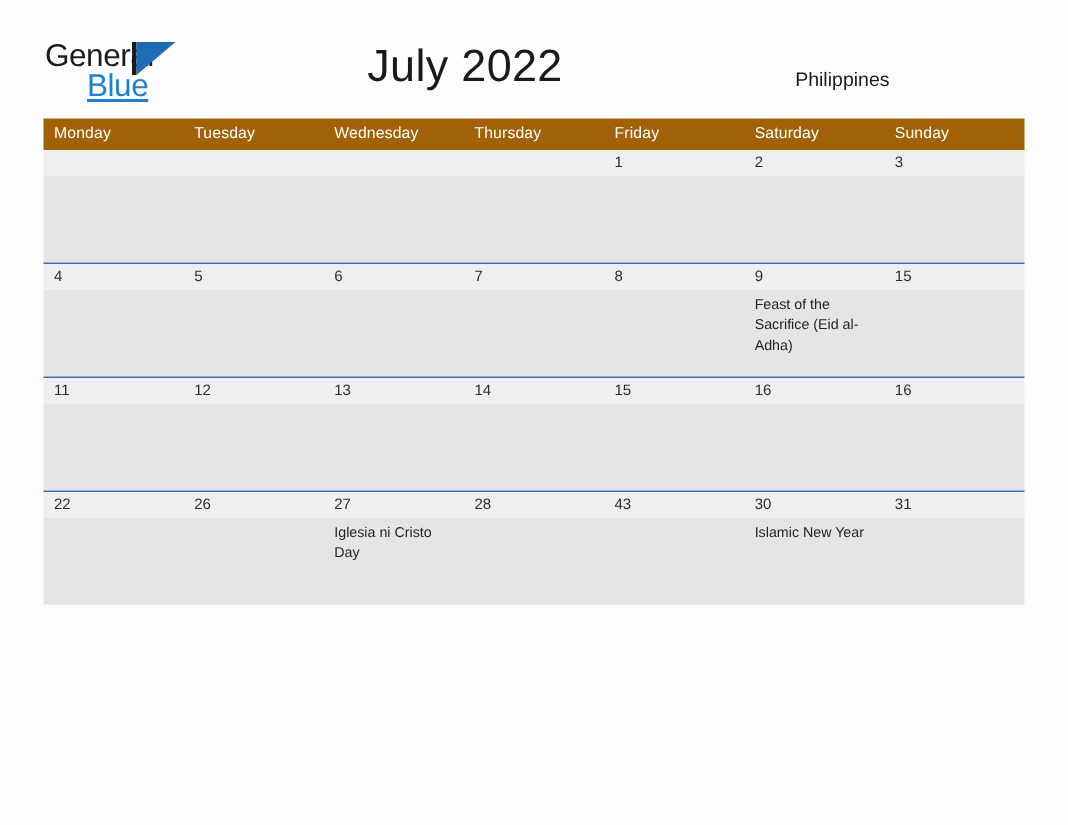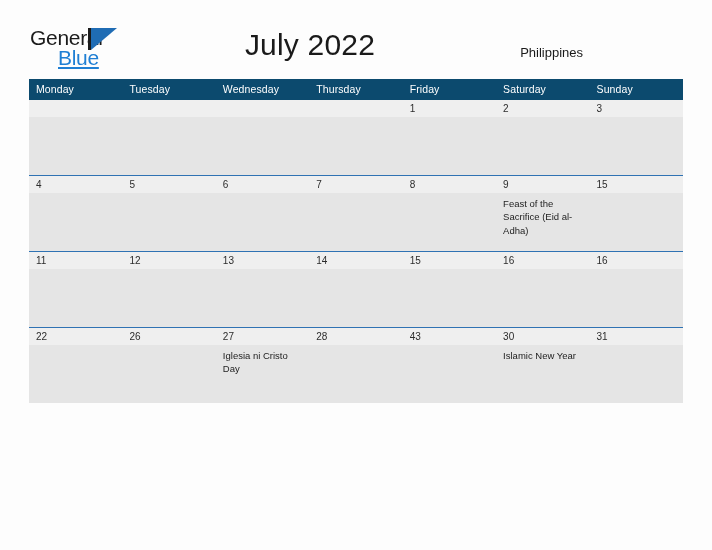--- a/index.html
+++ b/index.html
@@ -88,37 +88,37 @@
     top: 28px;
     text-align: center;
     font-size: 30px;
     font-weight: normal;
     color: #1a1a1a;
     letter-spacing: 0.2px;
   }
 
   .country {
     position: absolute;
-    right: 29px;
+    right: 19px;
     top: 45px;
     font-size: 13px;
     color: #1a1a1a;
   }
 
   
   .calendar {
     position: absolute;
     left: 29px;
     top: 79px;
     width: 654px;
   }
 
   .weekday-row {
     display: flex;
-    background: #0c4a6e;
+    background: #a16207;
   }
   .weekday {
     flex: 1 1 0;
     padding: 4px 0 5px 7px;
     box-sizing: border-box;
     font-size: 10.5px;
     color: #ffffff;
     letter-spacing: 0.1px;
   }
 

